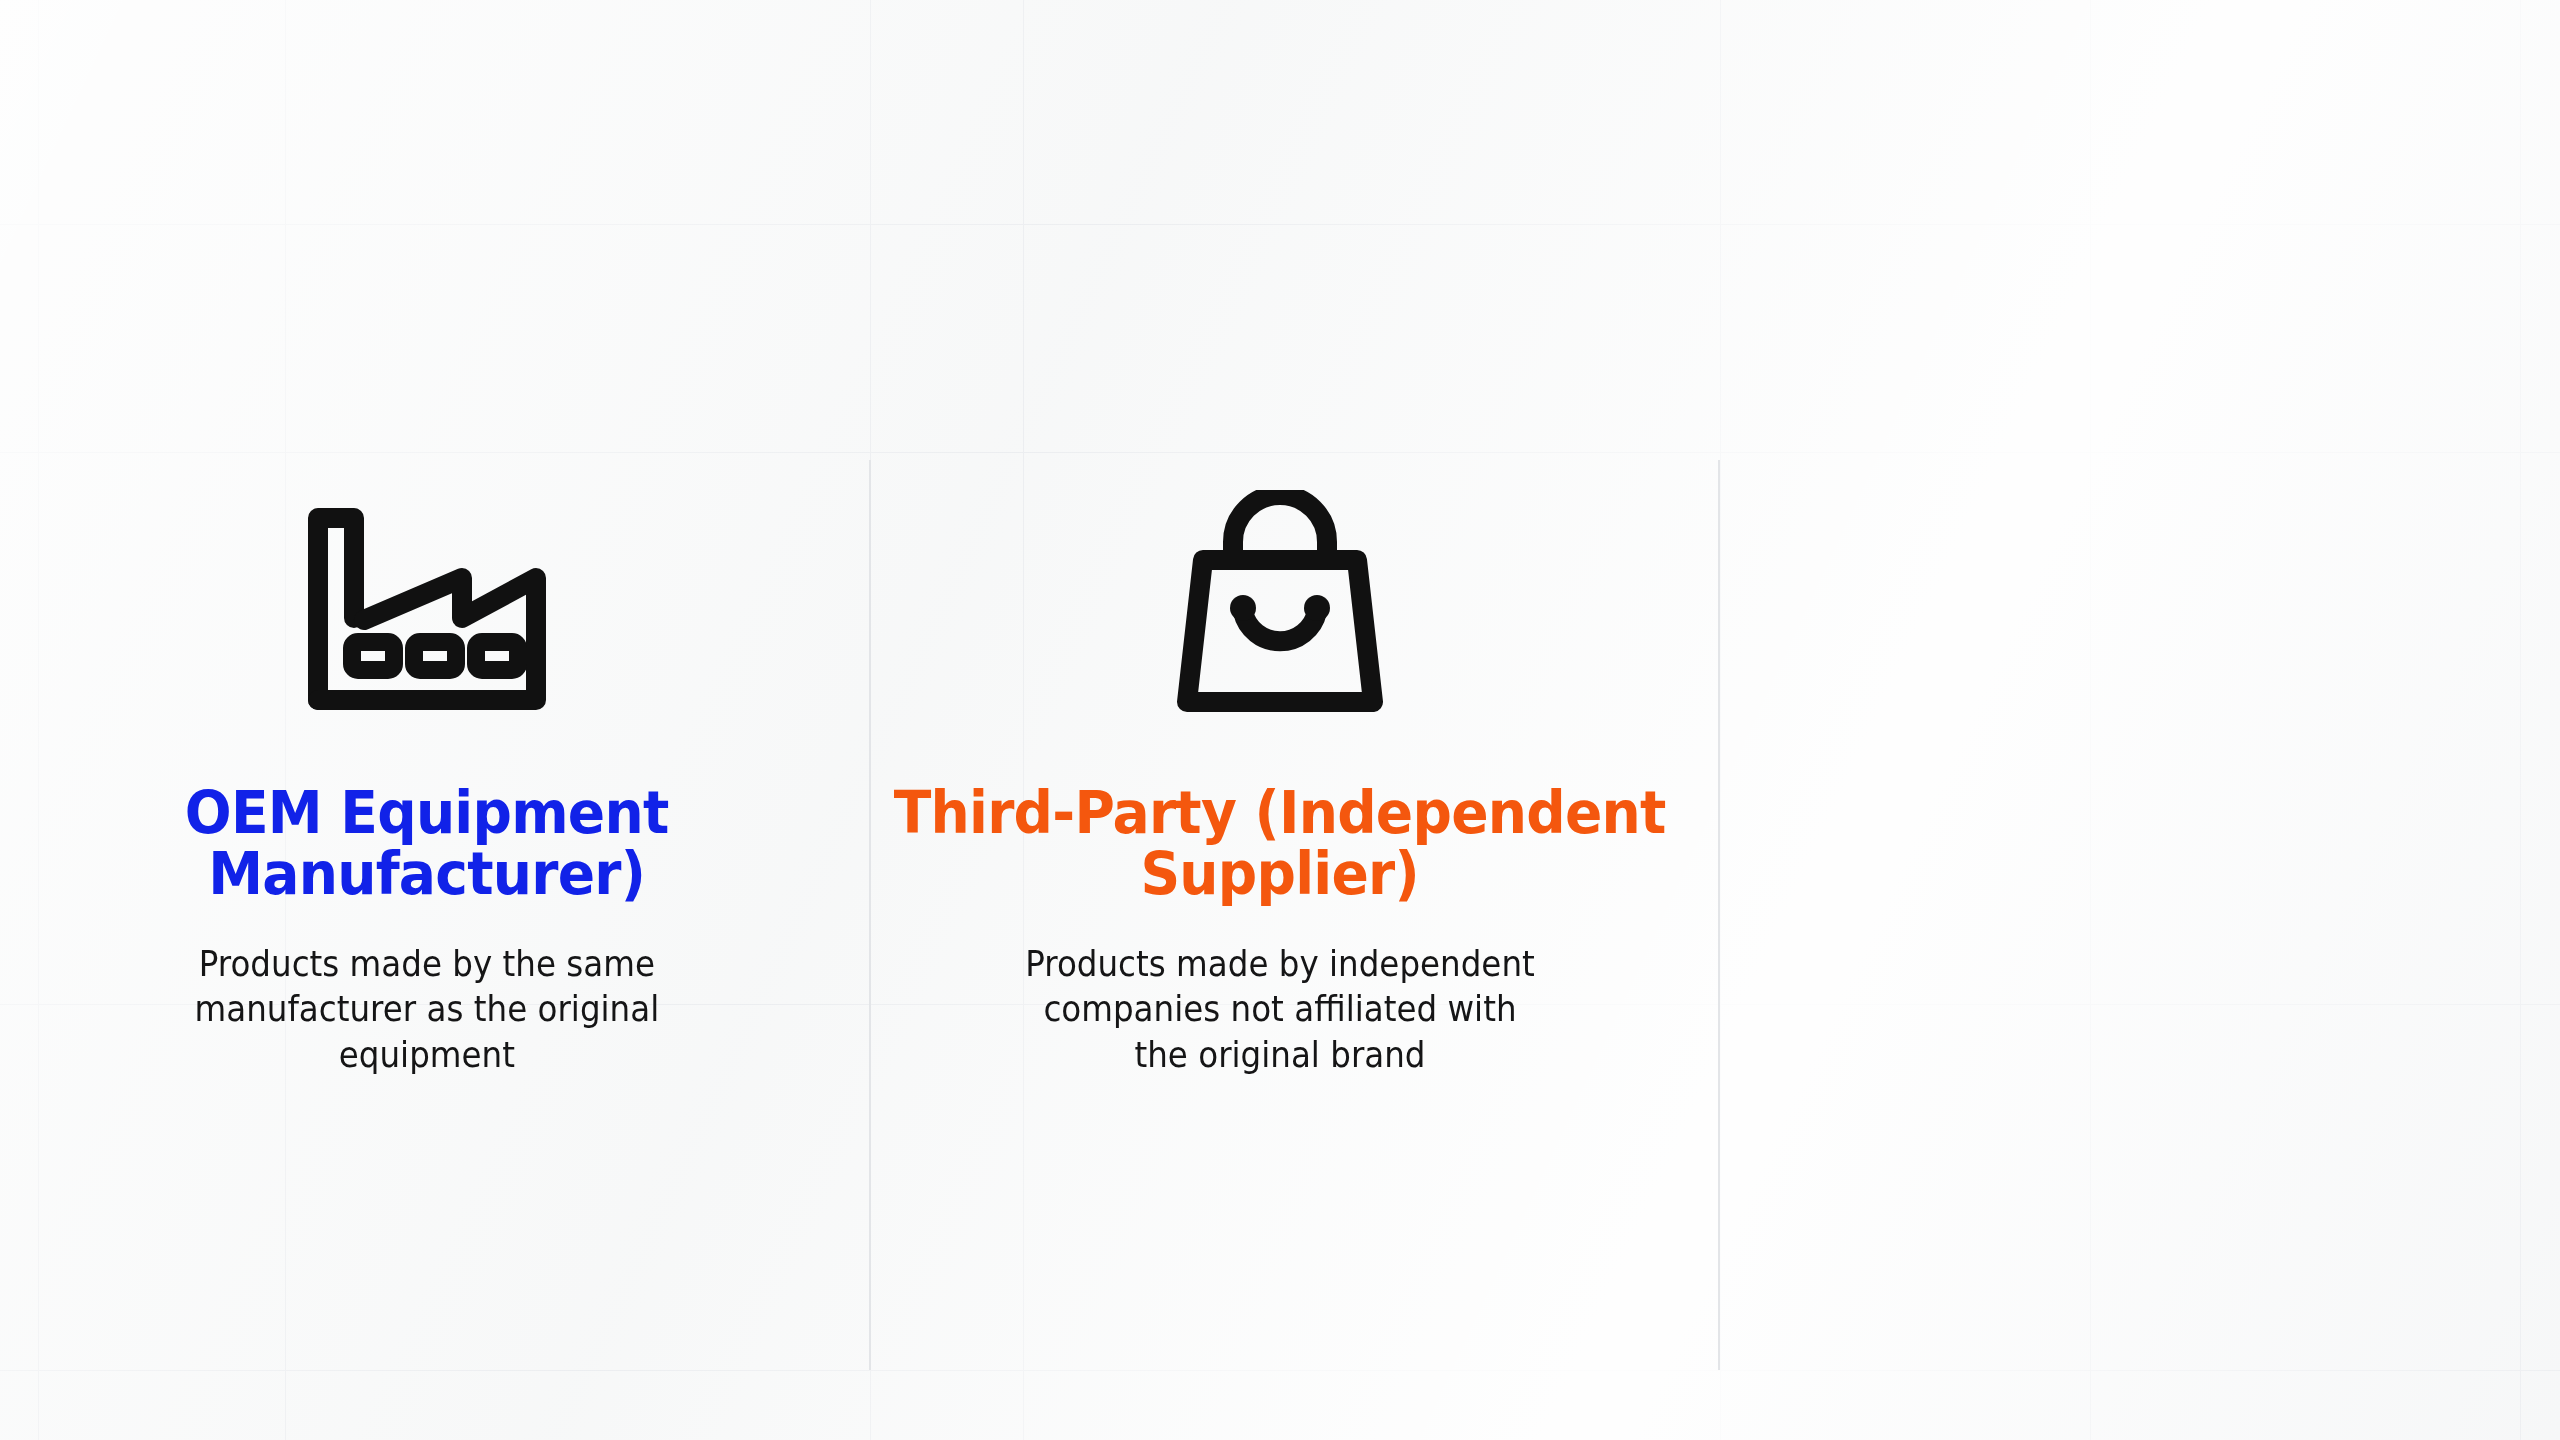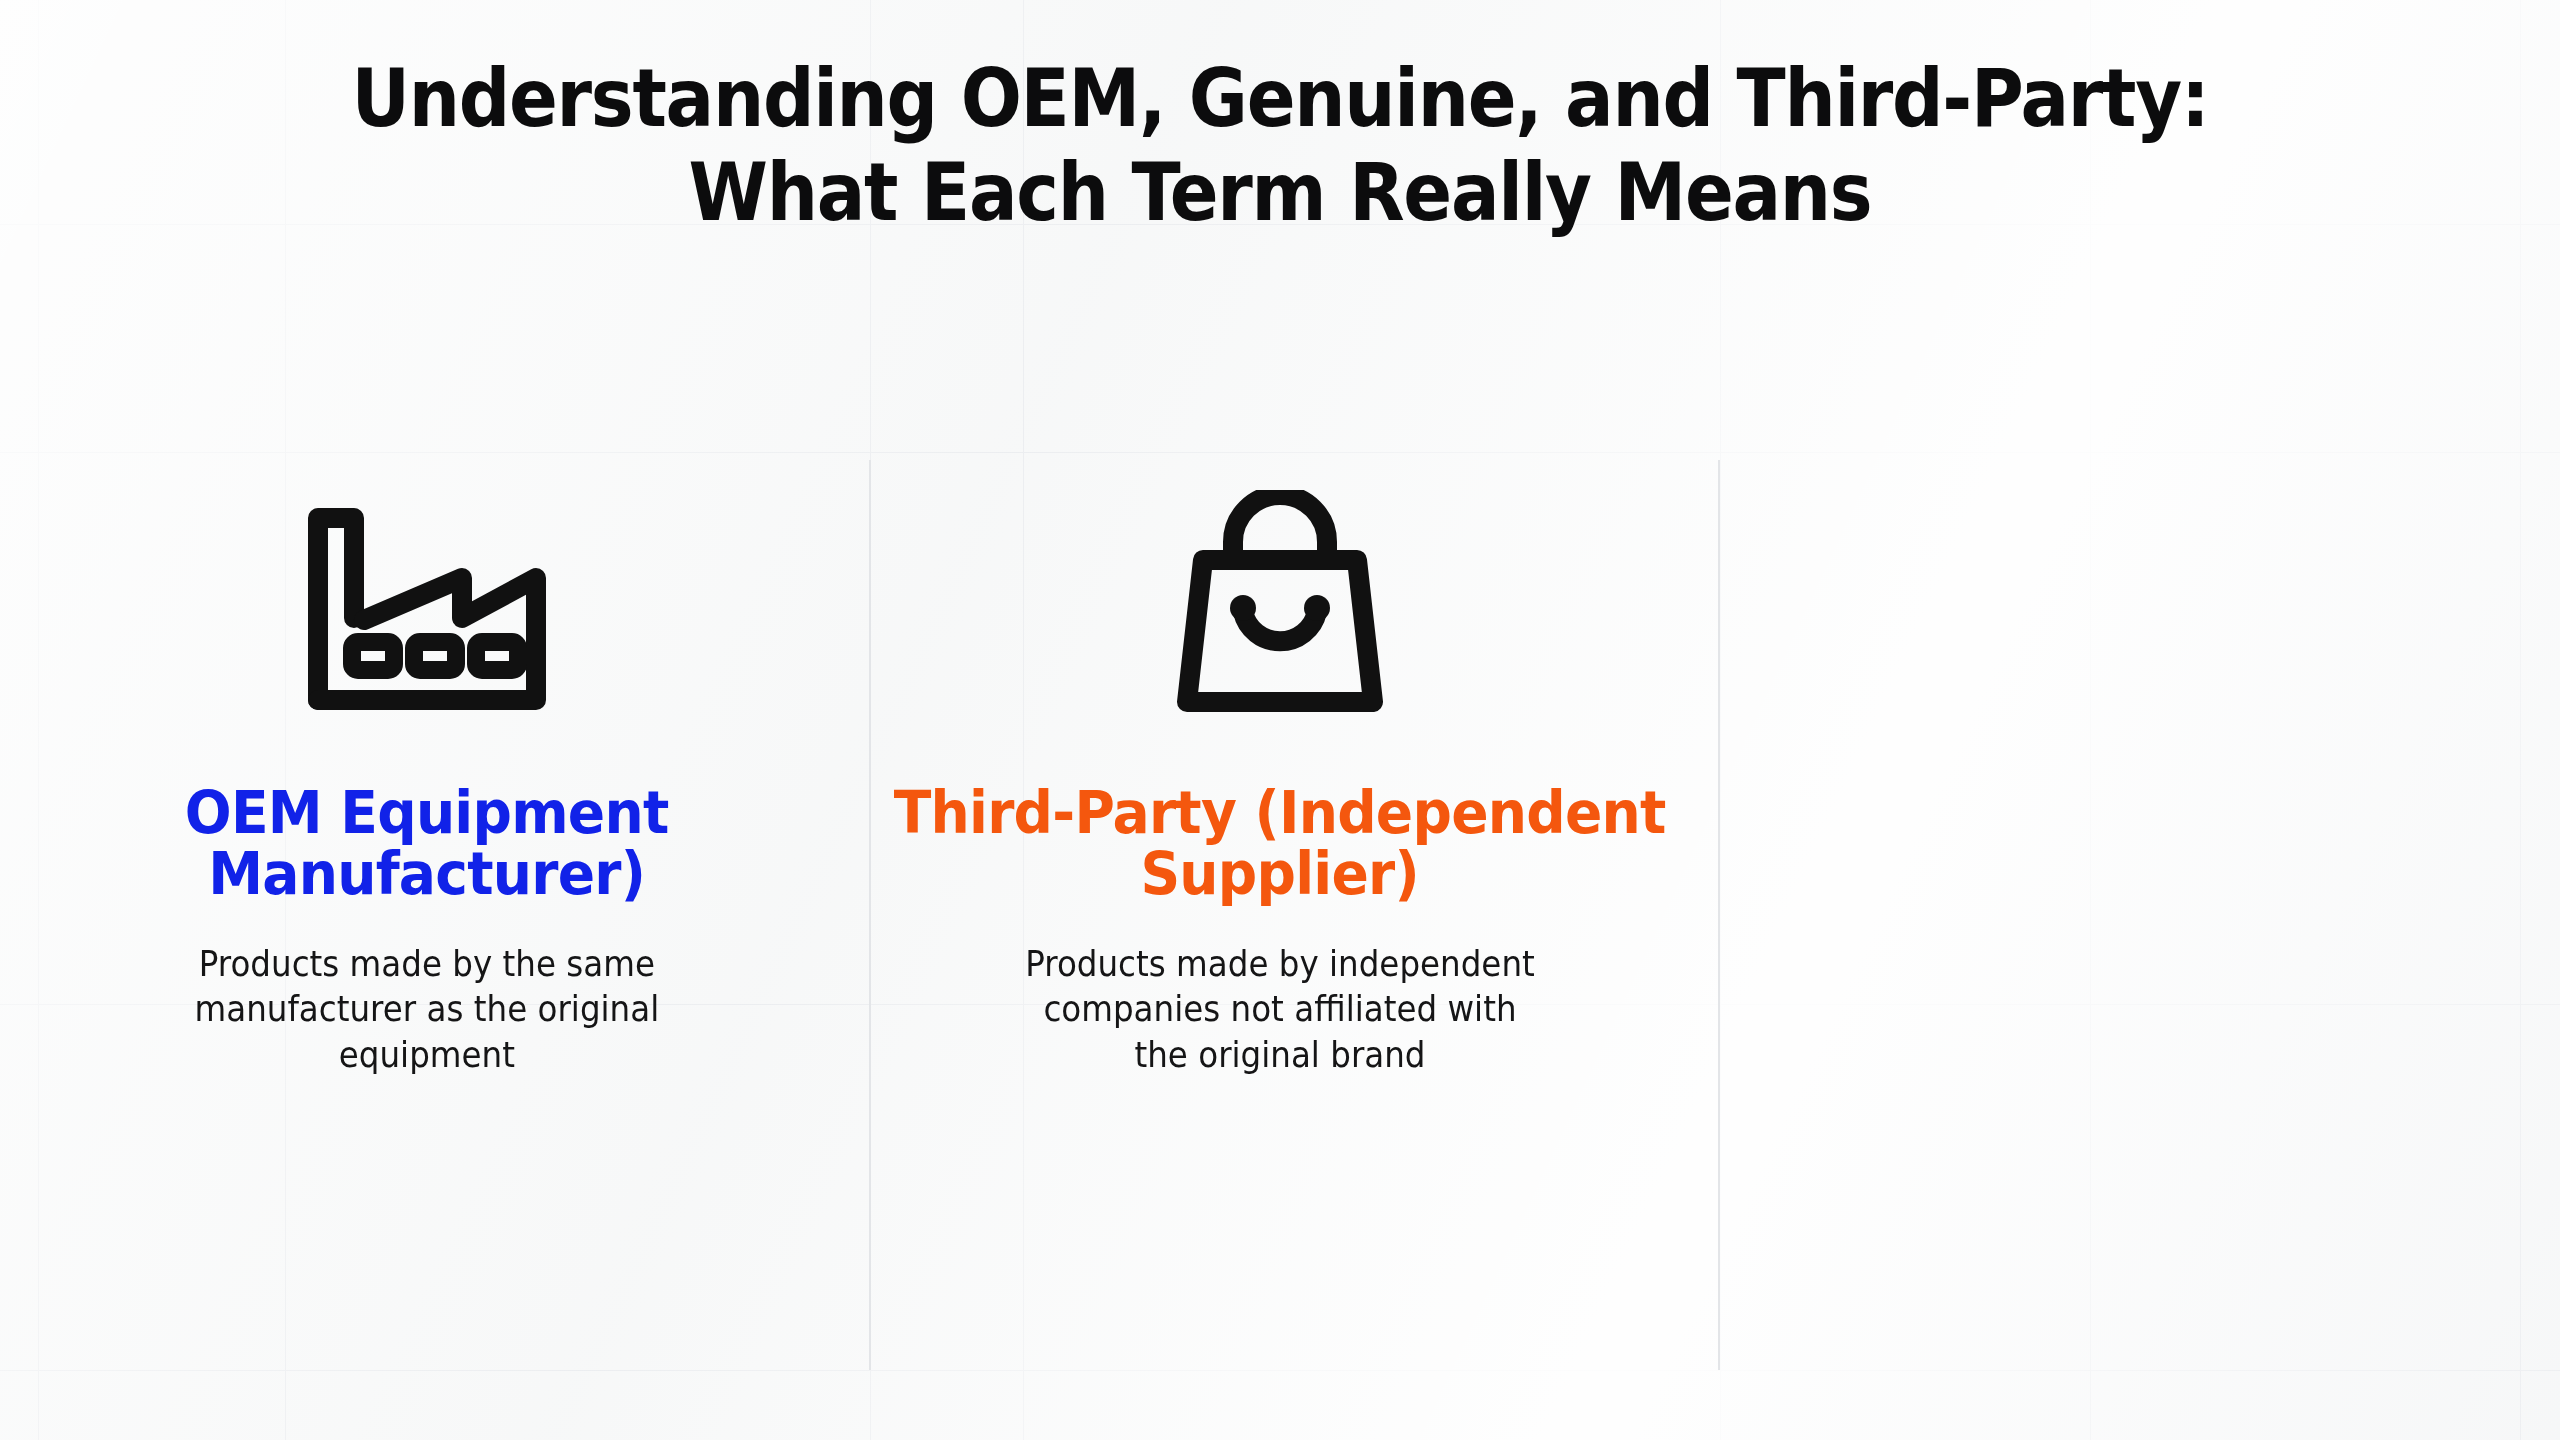--- a/index.html
+++ b/index.html
@@ -140,24 +140,20 @@
     <div class="h" style="top:452px;"></div>
     <div class="h" style="top:1004px;"></div>
     <div class="h" style="top:1370px;"></div>
   </div>
 
   <div class="sheen"></div>
 
   <div class="divider d1"></div>
   <div class="divider d2"></div>
 
-  <div class="title-block">
-    <div class="title-line">Understanding OEM, Genuine, and Third-Party:</div>
-    <div class="title-line">What Each Term Really Means</div>
-  </div>
 
   <div class="columns">
 
     <div class="col">
       <div class="icon-wrap">
         <svg width="250" height="230" viewBox="0 0 250 230" aria-hidden="true">
           <g fill="none" stroke="#111111" stroke-width="20" stroke-linejoin="round" stroke-linecap="round">
             <path d="M16,210 L16,128 L16,28 L52,28 L52,128"></path>
             <path d="M16,210 L234,210 L234,88 L160,128 L160,88 L62,130"></path>
           </g>

